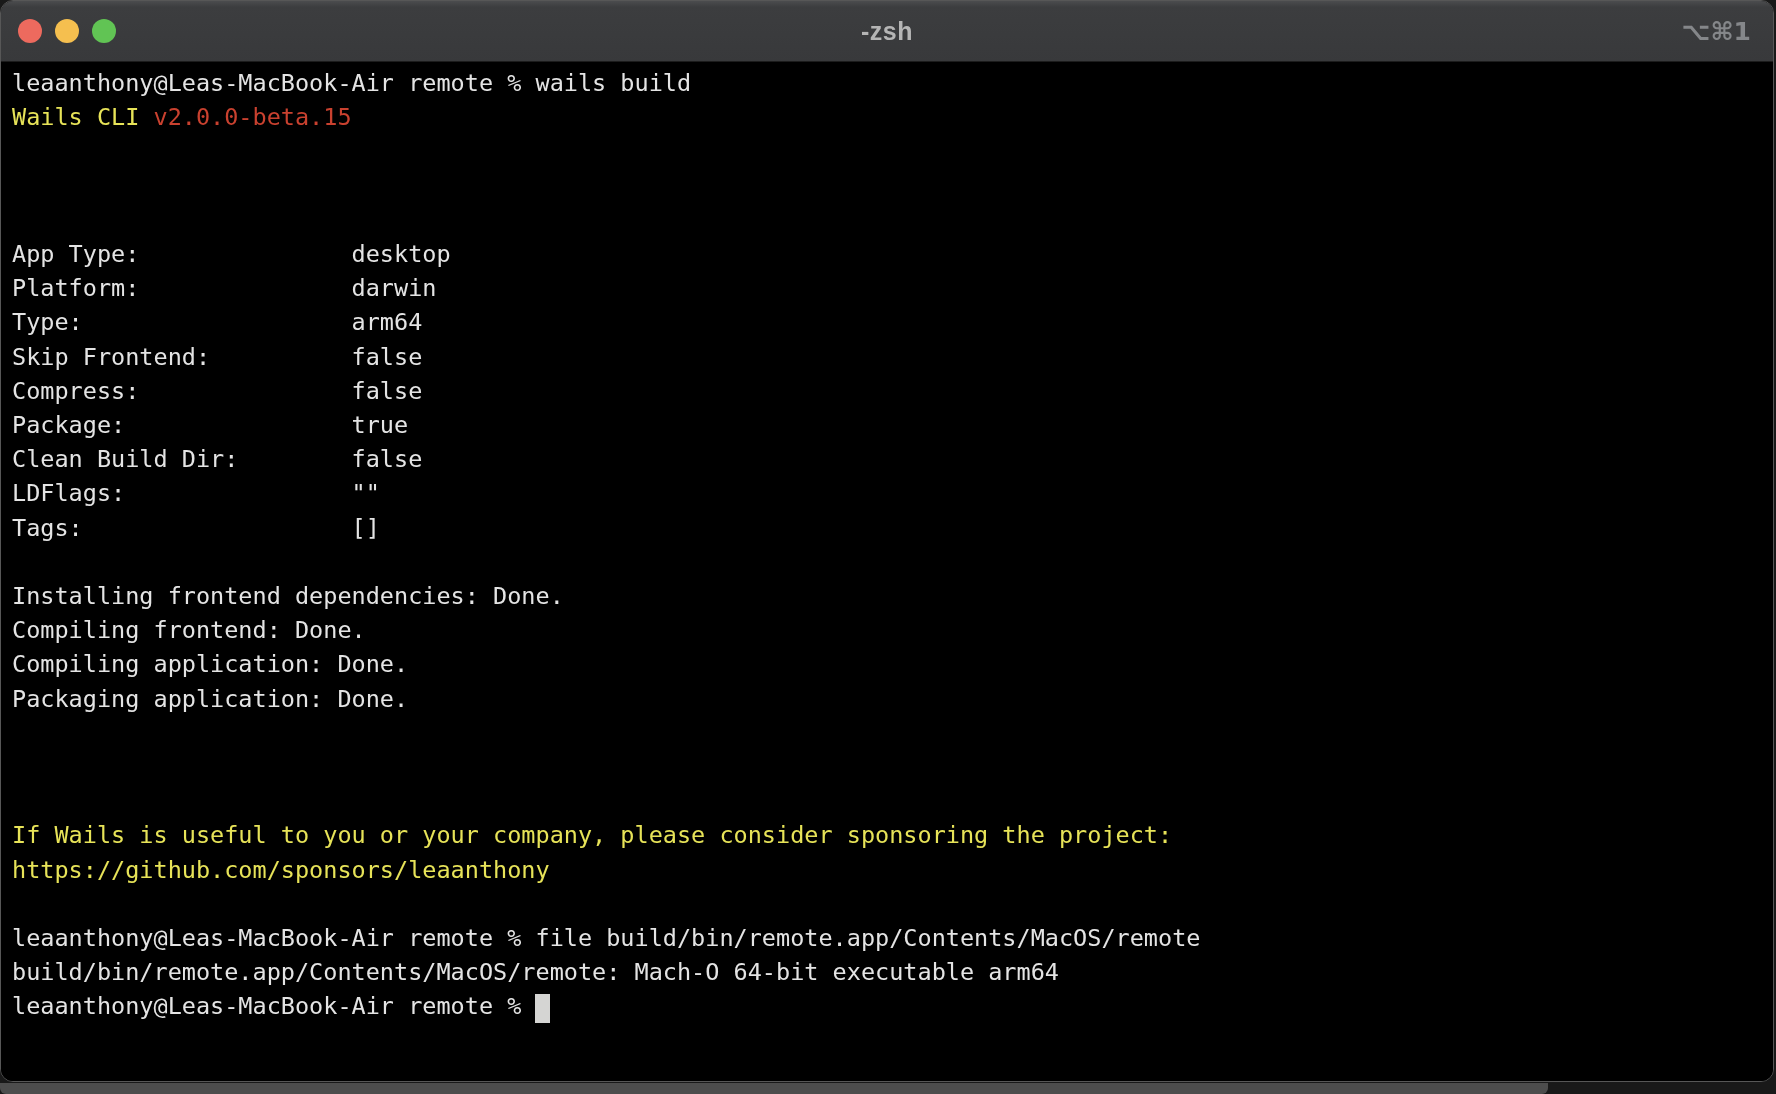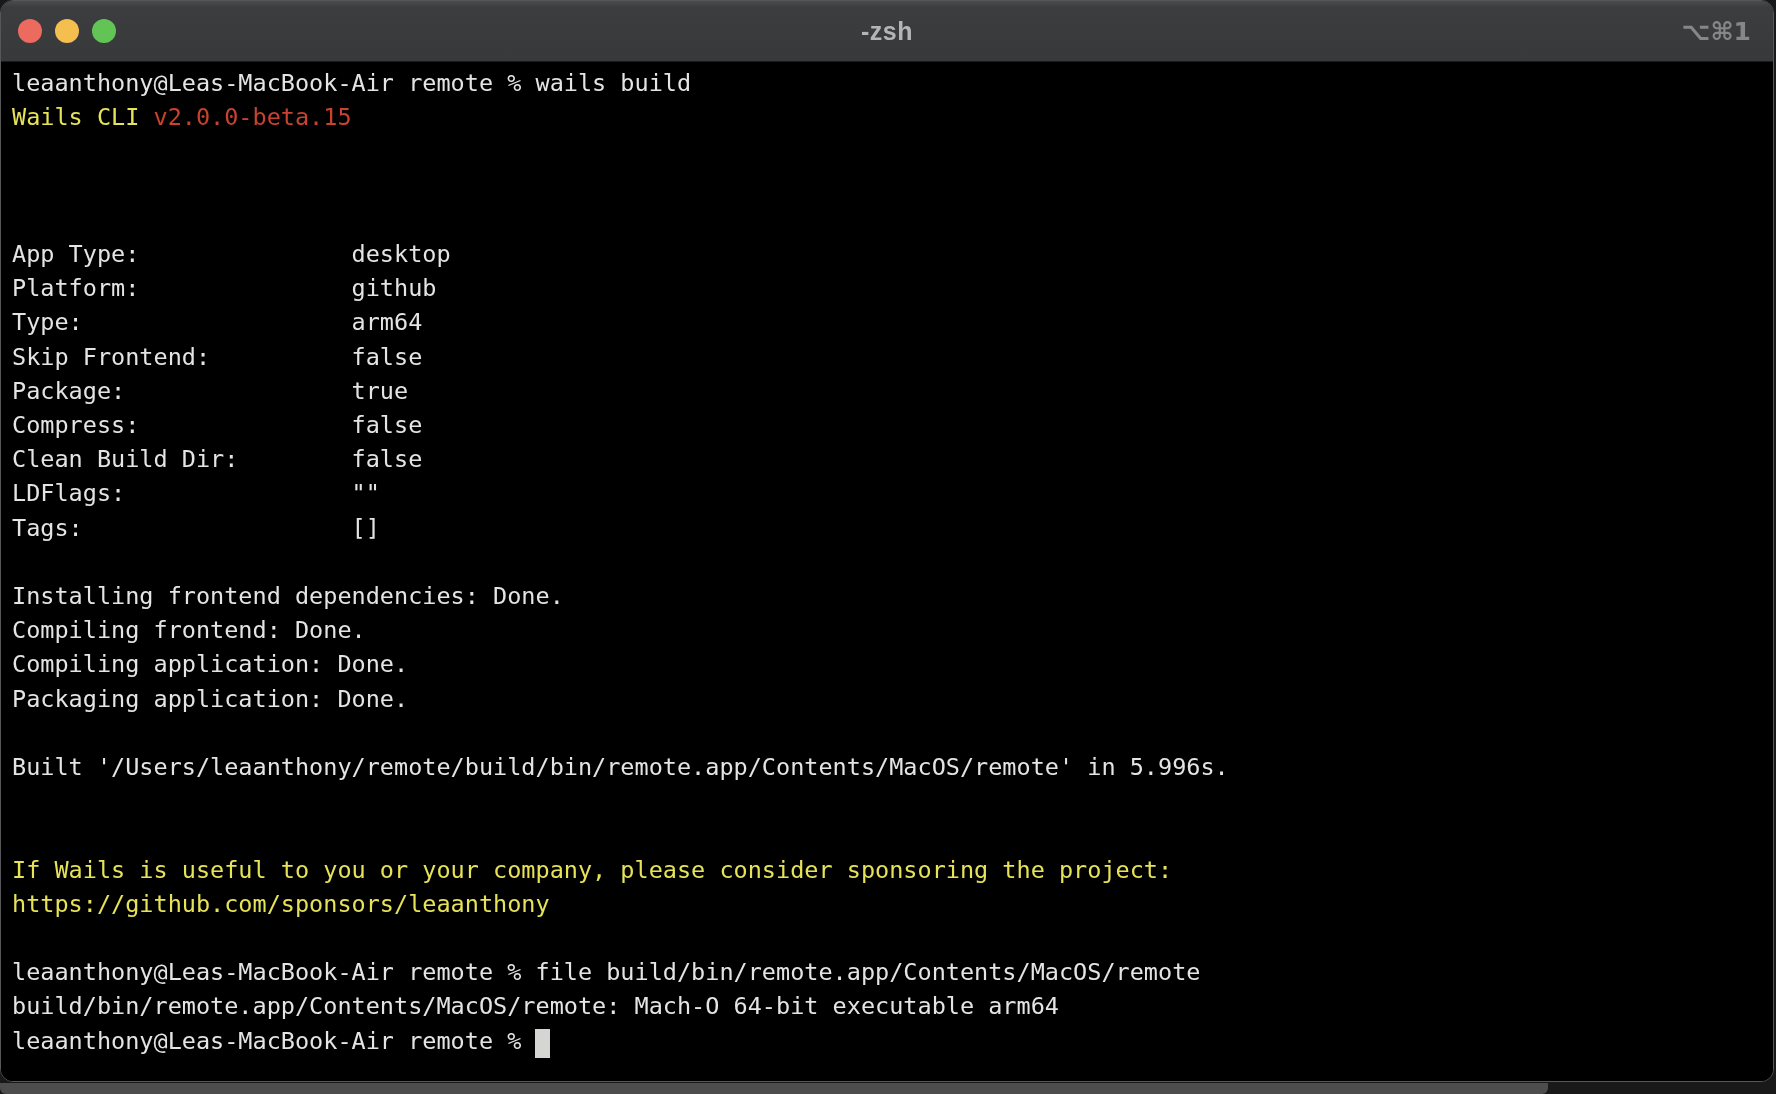--- a/index.html
+++ b/index.html
@@ -131,35 +131,34 @@
       <div class="shortcut">⌥⌘1</div>
     </div>
 
     <div class="screen" id="terminal-screen">
         <div class="term-line"><span class="c-default">leaanthony@Leas-MacBook-Air remote % wails build</span></div>
         <div class="term-line"><span class="c-yellow">Wails CLI </span><span class="c-red">v2.0.0-beta.15</span></div>
         <div class="term-line"></div>
         <div class="term-line"></div>
         <div class="term-line"></div>
         <div class="term-line"><span class="c-default">App Type:               desktop</span></div>
-        <div class="term-line"><span class="c-default">Platform:               github</span></div>
+        <div class="term-line"><span class="c-default">Platform:               darwin</span></div>
         <div class="term-line"><span class="c-default">Type:                   arm64</span></div>
         <div class="term-line"><span class="c-default">Skip Frontend:          false</span></div>
+        <div class="term-line"><span class="c-default">Compress:               false</span></div>
         <div class="term-line"><span class="c-default">Package:                true</span></div>
-        <div class="term-line"><span class="c-default">Compress:               false</span></div>
         <div class="term-line"><span class="c-default">Clean Build Dir:        false</span></div>
         <div class="term-line"><span class="c-default">LDFlags:                ""</span></div>
         <div class="term-line"><span class="c-default">Tags:                   []</span></div>
         <div class="term-line"></div>
         <div class="term-line"><span class="c-default">Installing frontend dependencies: Done.</span></div>
         <div class="term-line"><span class="c-default">Compiling frontend: Done.</span></div>
         <div class="term-line"><span class="c-default">Compiling application: Done.</span></div>
         <div class="term-line"><span class="c-default">Packaging application: Done.</span></div>
         <div class="term-line"></div>
-        <div class="term-line"><span class="c-default">Built '/Users/leaanthony/remote/build/bin/remote.app/Contents/MacOS/remote' in 5.996s.</span></div>
         <div class="term-line"></div>
         <div class="term-line"></div>
         <div class="term-line"><span class="c-yellow">If Wails is useful to you or your company, please consider sponsoring the project:</span></div>
         <div class="term-line"><span class="c-yellow">https://github.com/sponsors/leaanthony</span></div>
         <div class="term-line"></div>
         <div class="term-line"><span class="c-default">leaanthony@Leas-MacBook-Air remote % file build/bin/remote.app/Contents/MacOS/remote</span></div>
         <div class="term-line"><span class="c-default">build/bin/remote.app/Contents/MacOS/remote: Mach-O 64-bit executable arm64</span></div>
         <div class="term-line"><span class="c-default">leaanthony@Leas-MacBook-Air remote % </span><span class="cursor-block"></span></div>
       </div>
   </div>

